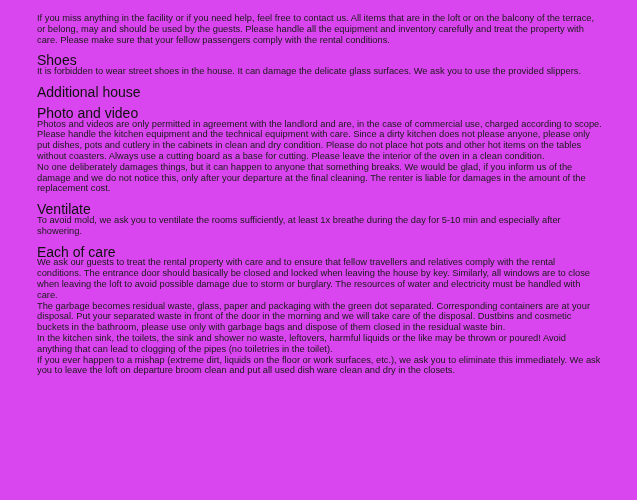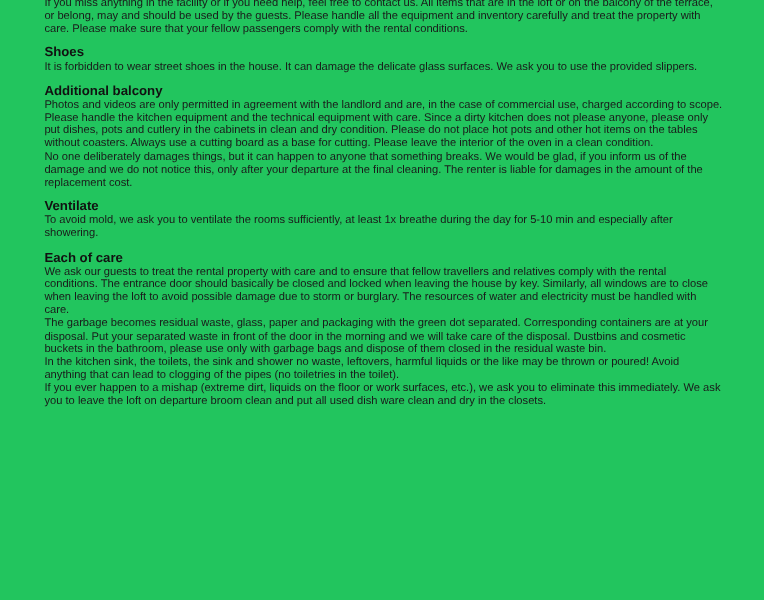--- a/index.html
+++ b/index.html
@@ -7,61 +7,62 @@
     padding: 0;
     background: #ffffff;
     width: 637px;
     height: 500px;
     overflow: hidden;
   }
   .page {
     box-sizing: border-box;
     width: 637px;
     height: 500px;
-    padding: 0 35px 0 37px;
-    background: #22c55e;
+    padding: 16px 35px 0 37px;
+    background: #d946ef;
     font-family: "Liberation Sans", "DejaVu Sans", sans-serif;
     font-size: 9.3px;
     line-height: 10.8px;
     color: #1a1a1a;
     overflow: hidden;
   }
   .intro {
     margin: -3px 0 0 0;
   }
   .section {
     margin: 0;
   }
   .section-heading {
-    font-size: 11px;
+    font-size: 14px;
     line-height: 10.8px;
-    font-weight: bold;
+    font-weight: normal;
     color: #111111;
     margin: 10px 0 0 0;
   }
   .section-paragraph {
     margin: 0;
   }
 </style>
 </head>
 <body>
 
 <div class="page">
   <p class="intro">If you miss anything in the facility or if you need help, feel free to contact us. All items that are in the loft or on the balcony of the terrace, or belong, may and should be used by the guests. Please handle all the equipment and inventory carefully and treat the property with care. Please make sure that your fellow passengers comply with the rental conditions.</p>
   <div id="sections">
   <div class="section">
     <h3 class="section-heading">Shoes</h3>
   <p class="section-paragraph">It is forbidden to wear street shoes in the house. It can damage the delicate glass surfaces. We ask you to use the provided slippers.</p>
       </div>
 
   <div class="section">
-    <h3 class="section-heading">Additional balcony</h3>
+    <h3 class="section-heading">Additional house</h3>
       </div>
 
   <div class="section">
+    <h3 class="section-heading">Photo and video</h3>
   <p class="section-paragraph">Photos and videos are only permitted in agreement with the landlord and are, in the case of commercial use, charged according to scope.</p>
       </div>
 
   <div class="section">
   <p class="section-paragraph">Please handle the kitchen equipment and the technical equipment with care. Since a dirty kitchen does not please anyone, please only put dishes, pots and cutlery in the cabinets in clean and dry condition. Please do not place hot pots and other hot items on the tables without coasters. Always use a cutting board as a base for cutting. Please leave the interior of the oven in a clean condition.</p>
       </div>
 
   <div class="section">
   <p class="section-paragraph">No one deliberately damages things, but it can happen to anyone that something breaks. We would be glad, if you inform us of the damage and we do not notice this, only after your departure at the final cleaning. The renter is liable for damages in the amount of the replacement cost.</p>
       </div>

